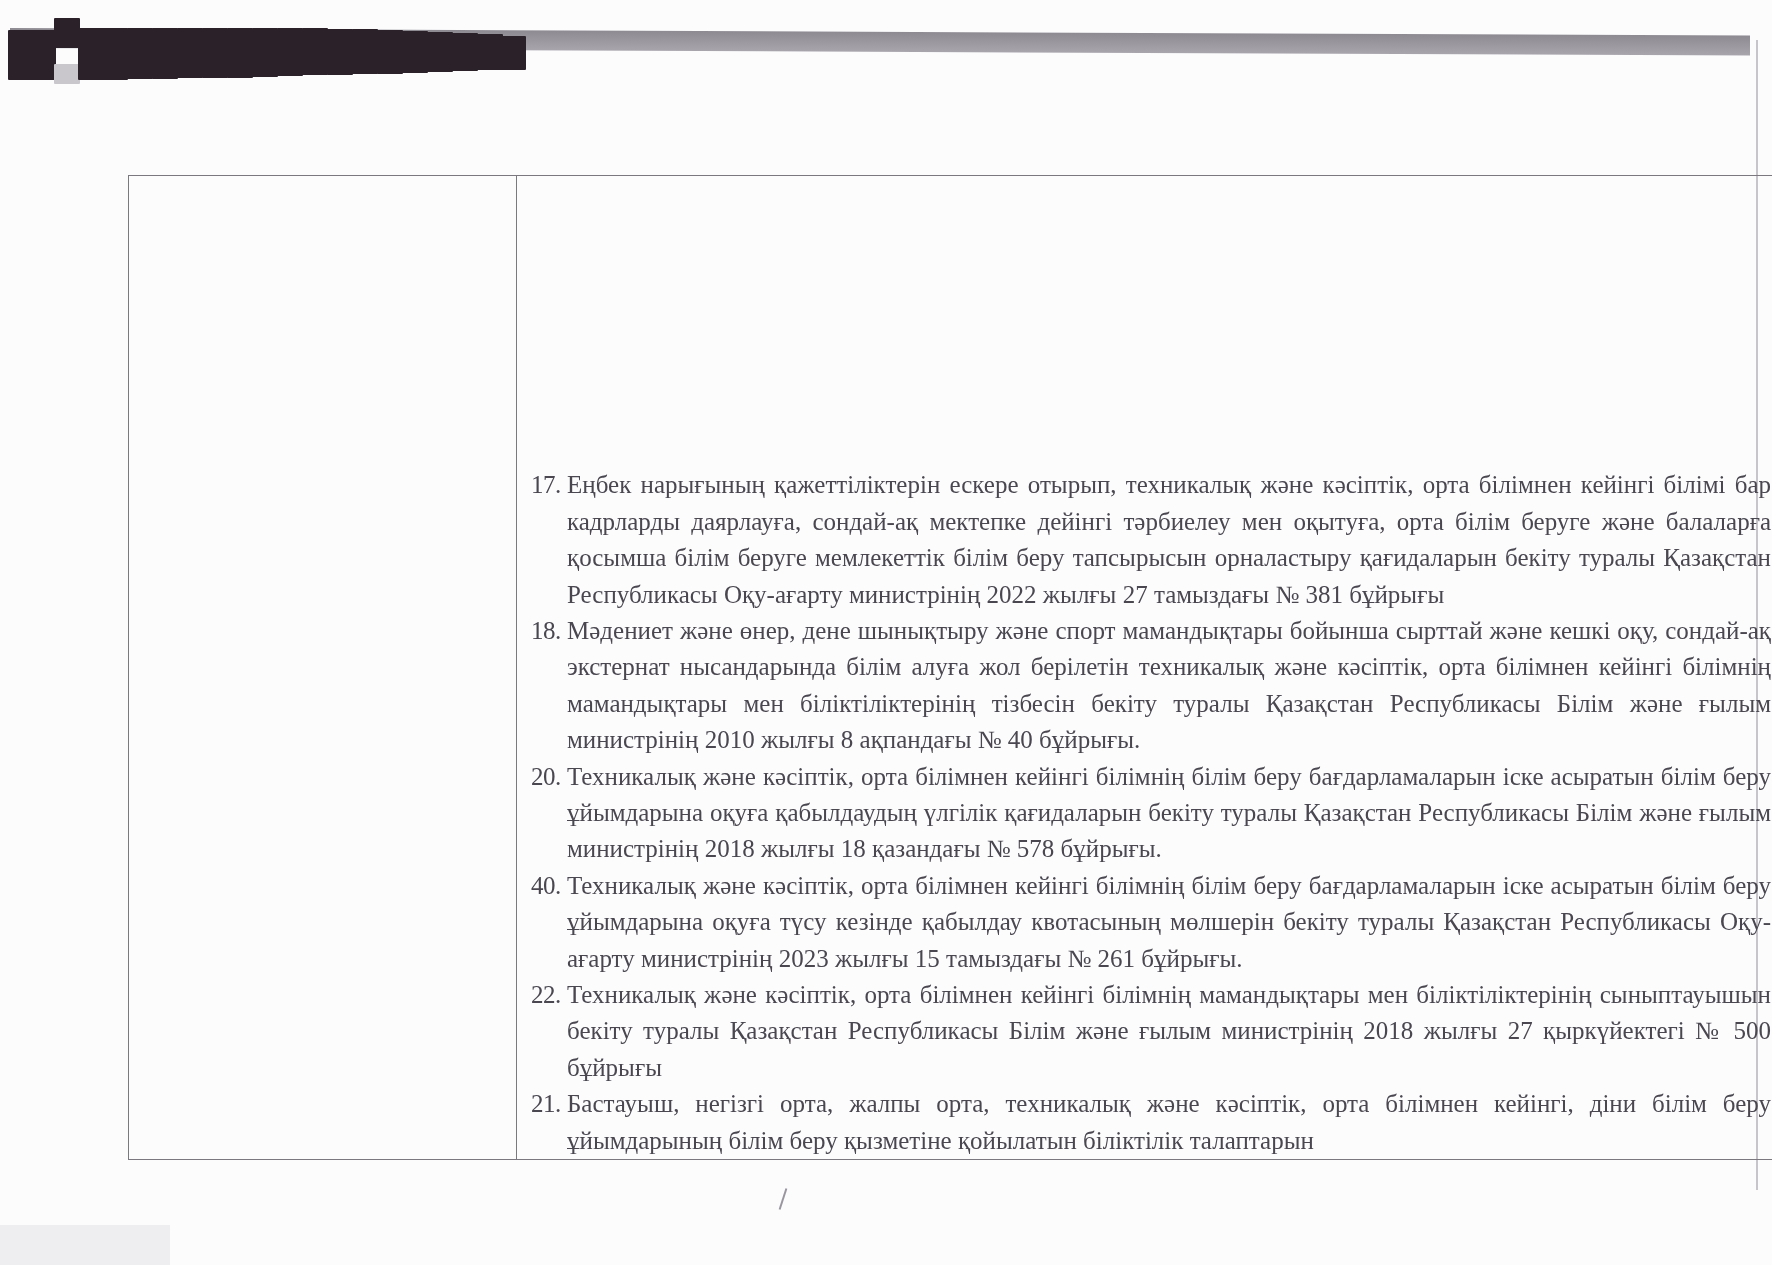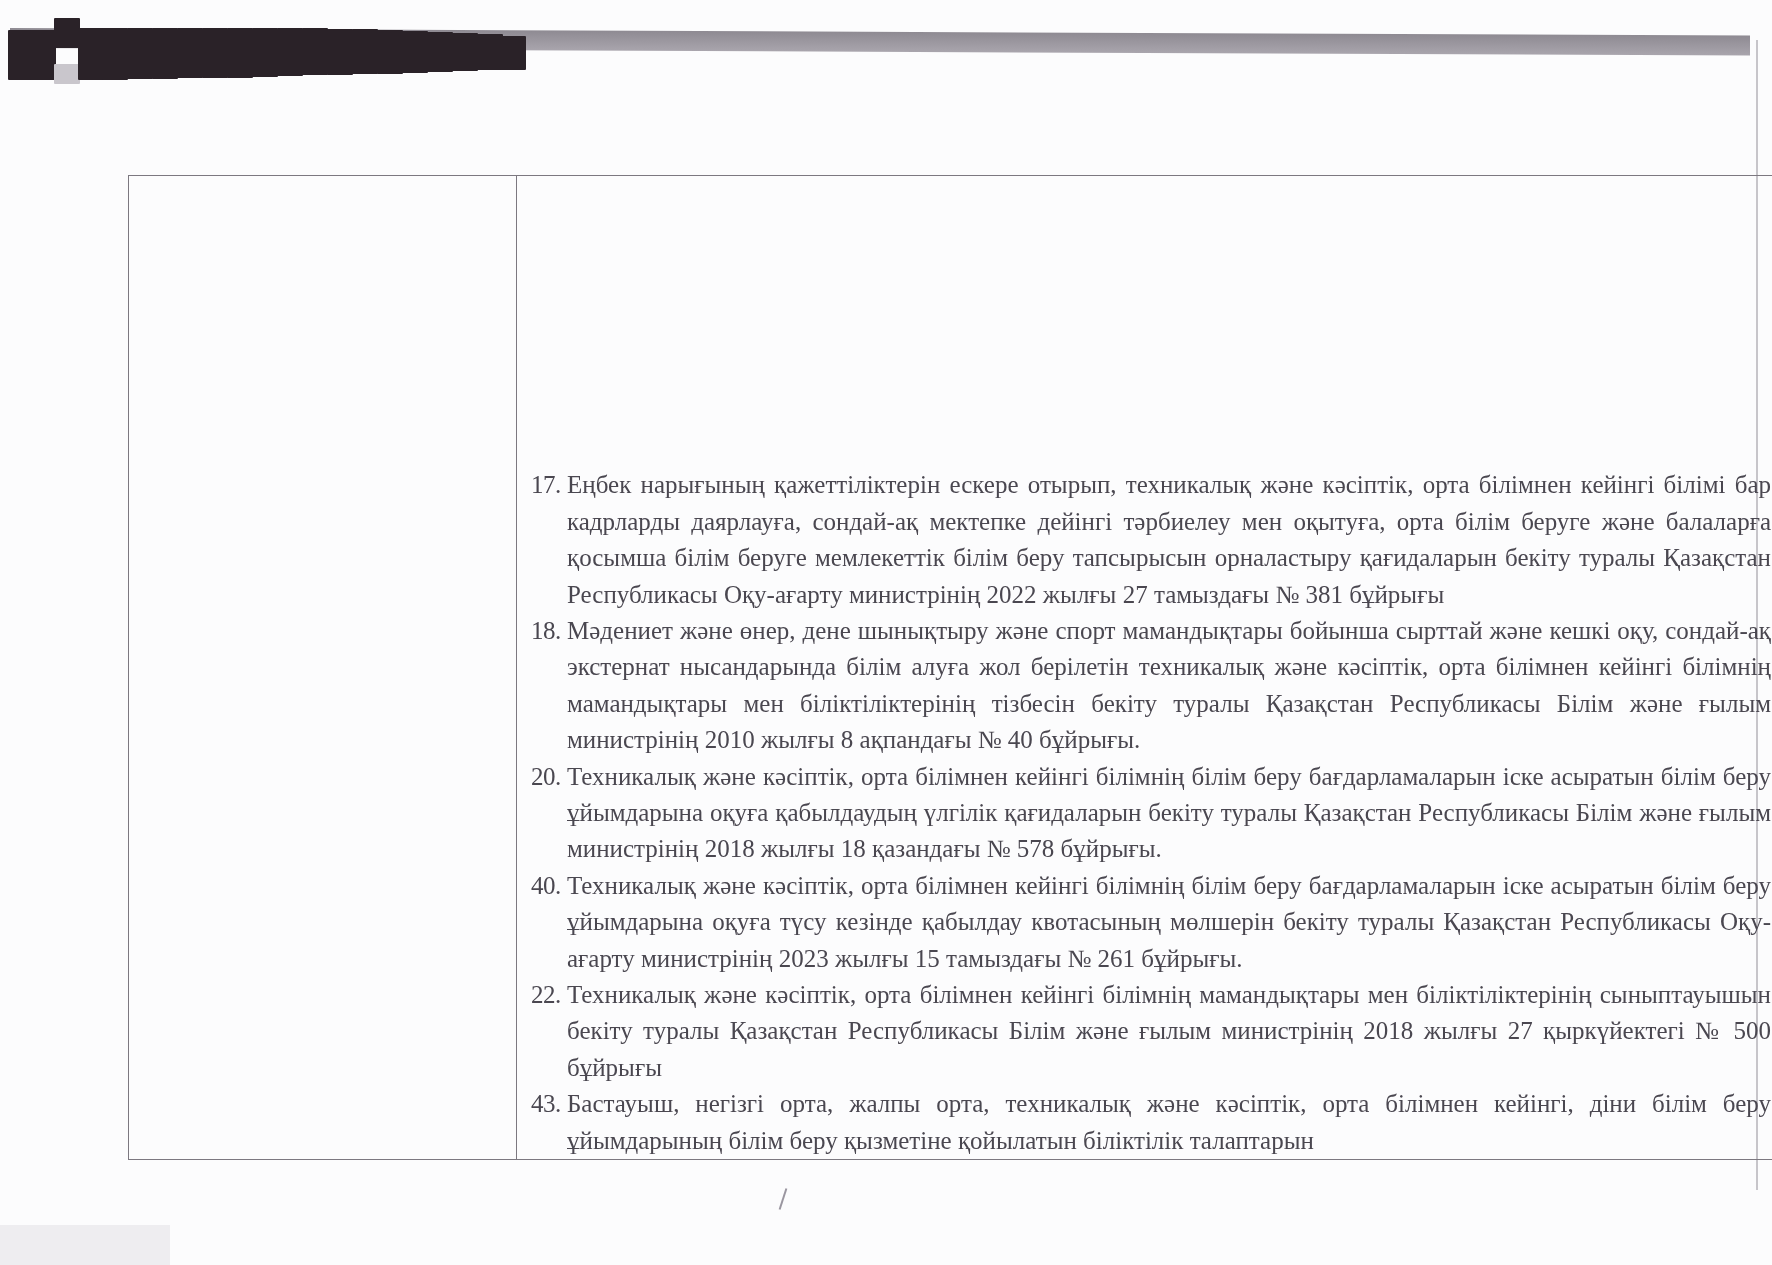--- a/index.html
+++ b/index.html
@@ -127,20 +127,20 @@
     </div>
     <div class="act">
       <span class="act-num">40.</span>
       <span class="act-text">Техникалық және кәсіптік, орта білімнен кейінгі білімнің білім беру бағдарламаларын іске асыратын білім беру ұйымдарына оқуға түсу кезінде қабылдау квотасының мөлшерін бекіту туралы Қазақстан Республикасы Оқу-ағарту министрінің 2023 жылғы 15 тамыздағы № 261 бұйрығы.</span>
     </div>
     <div class="act">
       <span class="act-num">22.</span>
       <span class="act-text">Техникалық және кәсіптік, орта білімнен кейінгі білімнің мамандықтары мен біліктіліктерінің сыныптауышын бекіту туралы Қазақстан Республикасы Білім және ғылым министрінің 2018 жылғы 27 қыркүйектегі № 500 бұйрығы</span>
     </div>
     <div class="act">
-      <span class="act-num">43.</span>
+      <span class="act-num">21.</span>
       <span class="act-text">Бастауыш, негізгі орта, жалпы орта, техникалық және кәсіптік, орта білімнен кейінгі, діни білім беру ұйымдарының білім беру қызметіне қойылатын біліктілік талаптарын</span>
     </div>
   </div>
 </div>
 
 <div class="page-mark"></div>
 <div class="bottom-shadow"></div>
 
 </body></html>

